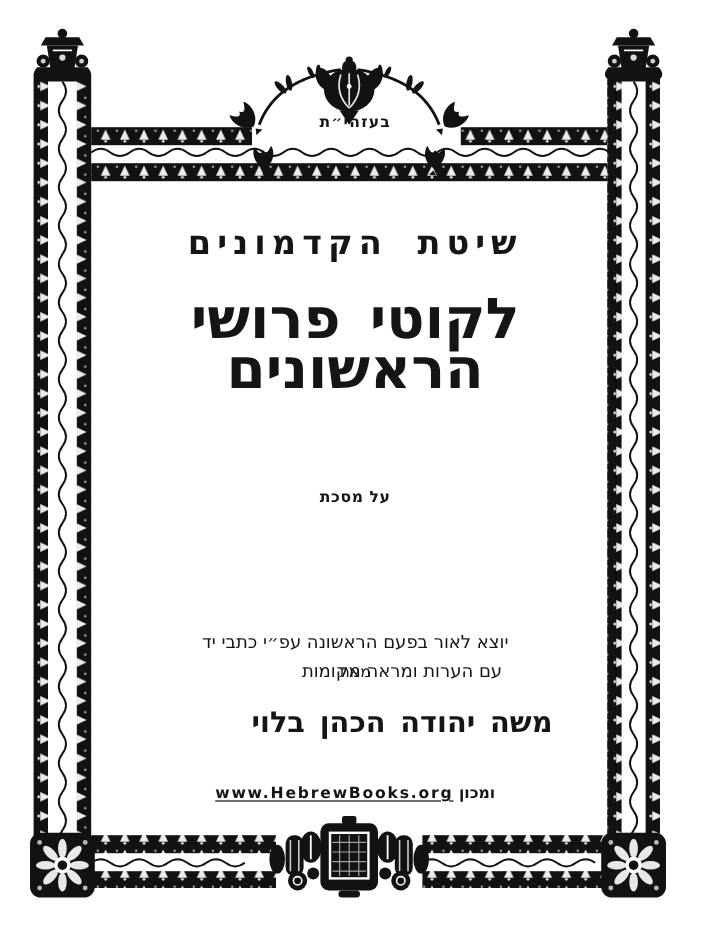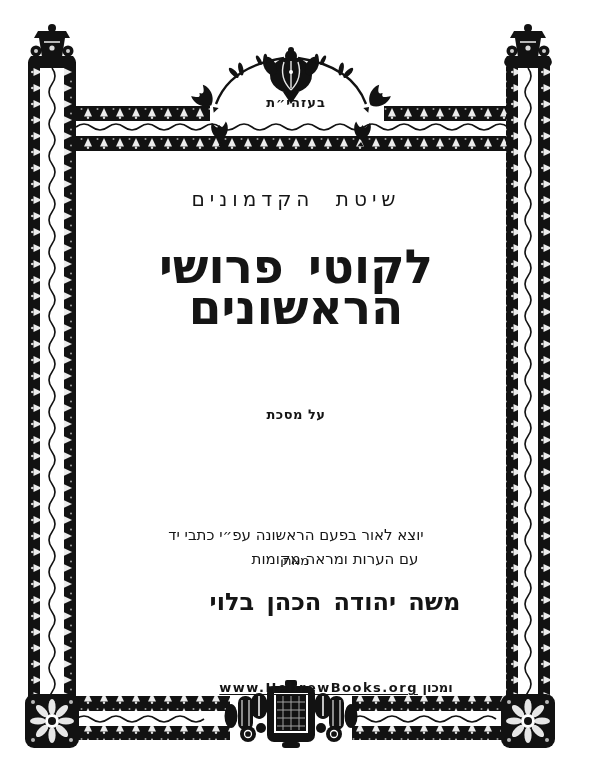--- a/index.html
+++ b/index.html
@@ -15,31 +15,31 @@
   .txt{
     position:absolute;
     left:76px;width:440px;
     direction:rtl;
     text-align:center;
     line-height:1;
     color:#151515;
     white-space:nowrap;
   }
   .blessing   {top:96px;  font-size:13px; font-weight:bold; letter-spacing:1px;}
-  .series     {top:189px; font-size:20px; font-weight:normal; letter-spacing:5px; word-spacing:10px;}
+  .series     {top:189px; font-size:28px; font-weight:bold; letter-spacing:5px; word-spacing:10px;}
   .title1     {top:219px; font-size:47px; font-weight:bold; word-spacing:8px;margin-top:24px;}
   .title2     {top:284px; font-size:47px; font-weight:bold;}
   .on-tractate{top:408px; font-size:13px; font-weight:bold; letter-spacing:0.5px;}
   .tractate   {top:426px; font-size:36px; font-weight:bold; letter-spacing:2px; word-spacing:16px;}
   .edition1   {top:528px; font-size:15px;}
   .edition2   {top:552px; font-size:15px;margin-left:39px;}
   .by-label   {top:554px; font-size:13px;}
   .author     {top:590px; font-size:24px; font-weight:bold; word-spacing:4px;padding-left:39px;}
   .reprint    {top:645px; font-size:14px; font-weight:bold;}
-  .publisher  {top:681px; font-size:13px; font-weight:bold;padding-left:40px;}
+  .publisher  {top:655px; font-size:13px; font-weight:bold;}
   .publisher .url{
     letter-spacing:1.5px;
     text-decoration:underline;
     text-underline-offset:2px;
     unicode-bidi:embed;
   }
 </style>
 </head>
 <body>
 

